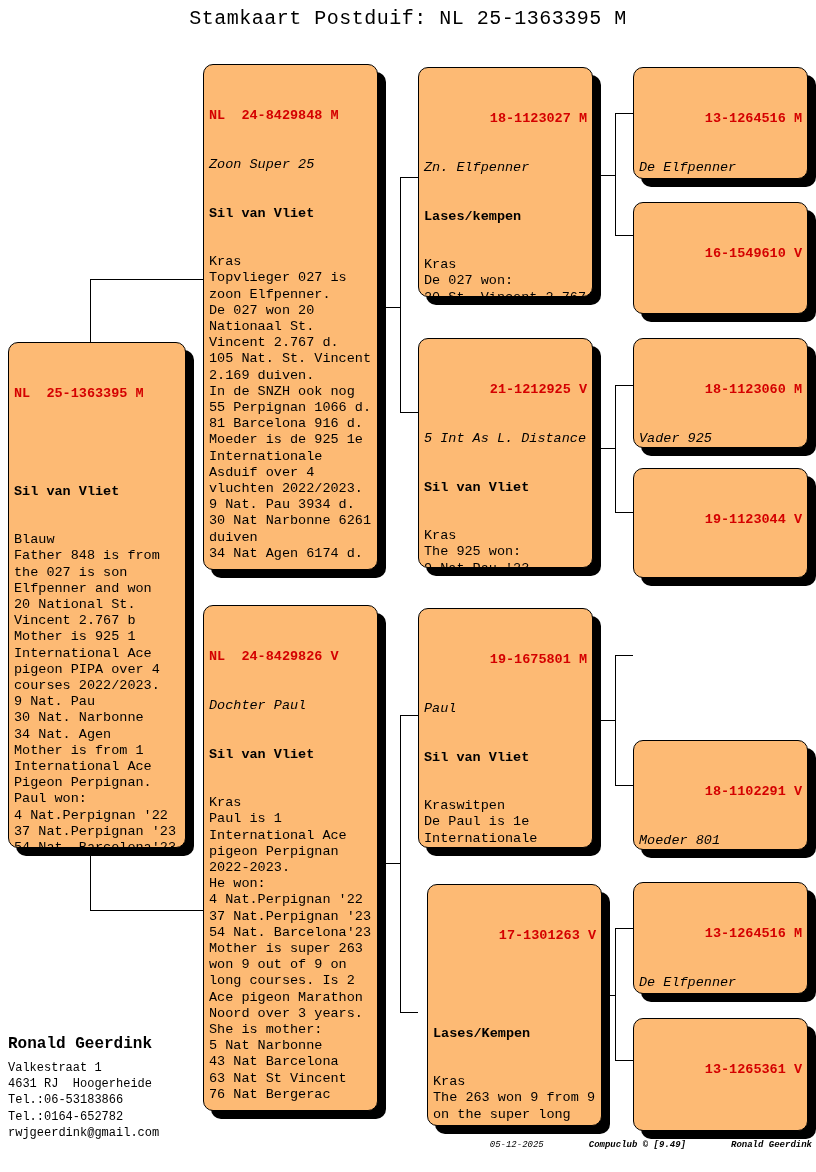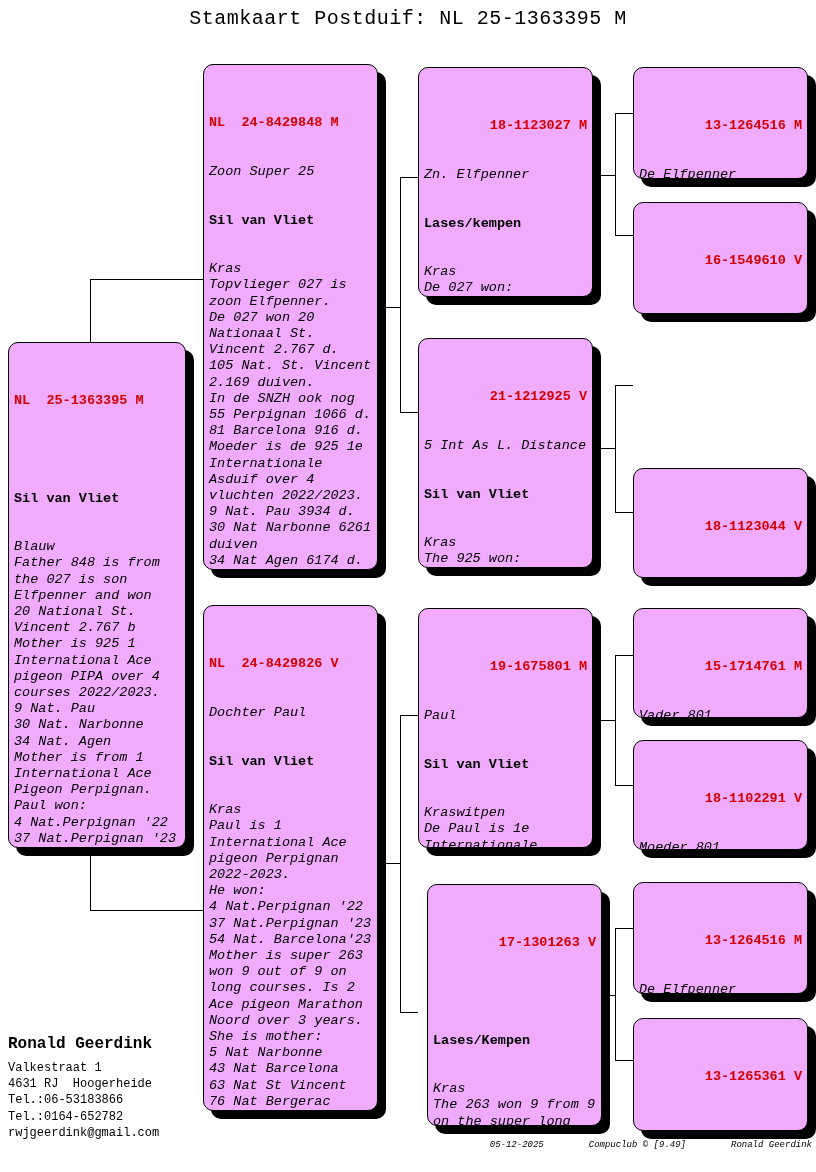--- a/index.html
+++ b/index.html
@@ -1,34 +1,34 @@
 <!DOCTYPE html>
 <html><head>
 <meta charset="utf-8">
 <style>
   html,body{margin:0;padding:0;background:#ffffff;}
   #page{position:relative;width:816px;height:1172px;background:#ffffff;overflow:hidden;
         font-family:"Liberation Mono",monospace;color:#000;}
   .title{position:absolute;left:0;top:7px;width:100%;text-align:center;
          font-family:Liberation Mono, monospace;font-size:20px;letter-spacing:.5px;}
-  .box{position:absolute;box-sizing:border-box;background:#f0abfc;border:1px solid #000;
-       border-radius:10px;box-shadow:8px 8px 0 0 #000;padding:18px 5px;
+  .box{position:absolute;box-sizing:border-box;background:#fdba74;border:1px solid #000;
+       border-radius:10px;box-shadow:8px 8px 0 0 #000;padding:11px 5px;
        font-size:13.5px;line-height:16.2px;white-space:pre;overflow:hidden;z-index:2;}
   .ring{color:#d40000;font-weight:bold;}
   .ring.c{text-align:right;}
   .sub{font-style:italic;min-height:16.2px;}
   .fan{font-weight:bold;min-height:16.2px;}
-  .body{white-space:pre;font-style:italic;}
+  .body{white-space:pre;}
   .hl,.vl{position:absolute;background:#000;z-index:1;}
   .hl{height:1px;} .vl{width:1px;}
   .owner{position:absolute;left:8px;top:1033px;}
   .owner-name{font-weight:bold;font-size:16px;line-height:22px;}
   .owner-lines{font-size:12px;line-height:16.2px;white-space:pre;margin-top:5px;}
   .footer{position:absolute;right:4px;top:1140px;font-size:9px;font-style:italic;white-space:pre;}
-  .footer .b{font-weight:normal;margin-left:45px;}
+  .footer .b{font-weight:bold;margin-left:45px;}
   .footer span{margin-left:10px;}
 </style>
 </head>
 <body>
 
 <div id="page">
   <div class="title">Stamkaart Postduif: NL  25-1363395 M</div>
 
   <div class="vl" style="left:90px;top:279px;height:64px"></div>
   <div class="hl" style="left:90px;top:279px;width:113px"></div>
@@ -203,29 +203,29 @@
     <div class="sub">De Elfpenner</div>
     
     
   </div>
   <div class="box" style="left:633px;top:202px;width:175px;height:112px">
     <div class="ring c">16-1549610 V</div>
     <div class="sub"></div>
     
     
   </div>
+  <div class="box" style="left:633px;top:338px;width:175px;height:110px">
+    <div class="ring c">18-1123060 M</div>
+    <div class="sub">Vader 925</div>
+    
+    
+  </div>
   <div class="box" style="left:633px;top:468px;width:175px;height:110px">
-    <div class="ring c">18-1123044 V</div>
-    <div class="sub"></div>
-    
-    
-  </div>
-  <div class="box" style="left:633px;top:608px;width:175px;height:110px">
-    <div class="ring c">15-1714761 M</div>
-    <div class="sub">Vader 801</div>
+    <div class="ring c">19-1123044 V</div>
+    <div class="sub"></div>
     
     
   </div>
   <div class="box" style="left:633px;top:740px;width:175px;height:110px">
     <div class="ring c">18-1102291 V</div>
     <div class="sub">Moeder 801</div>
     
     
   </div>
   <div class="box" style="left:633px;top:882px;width:175px;height:112px">

